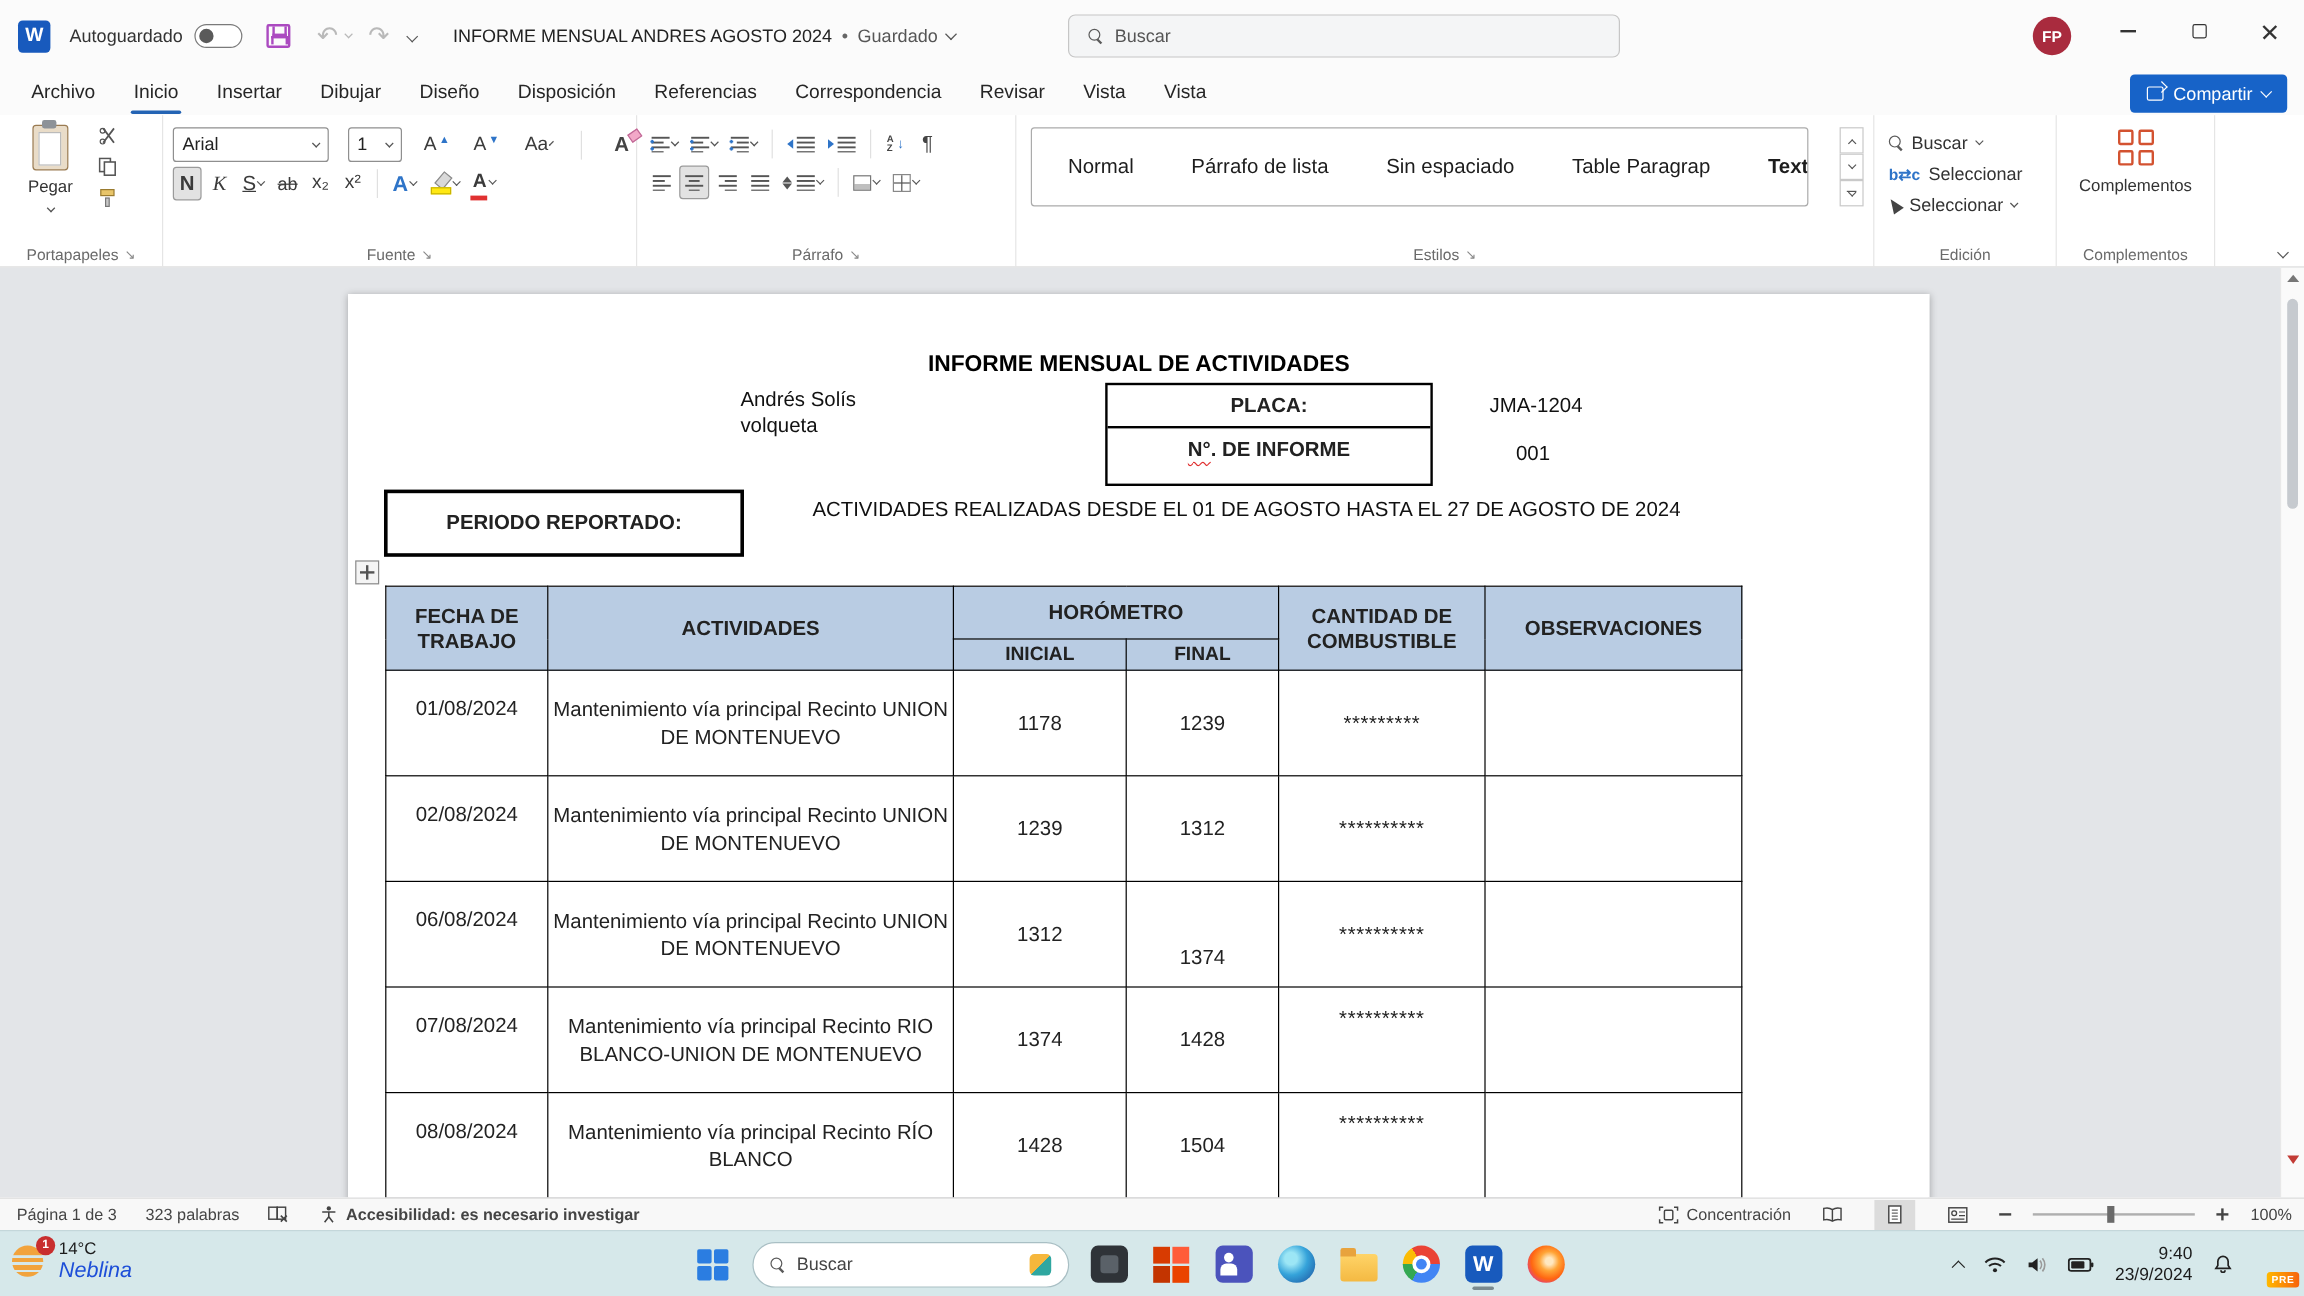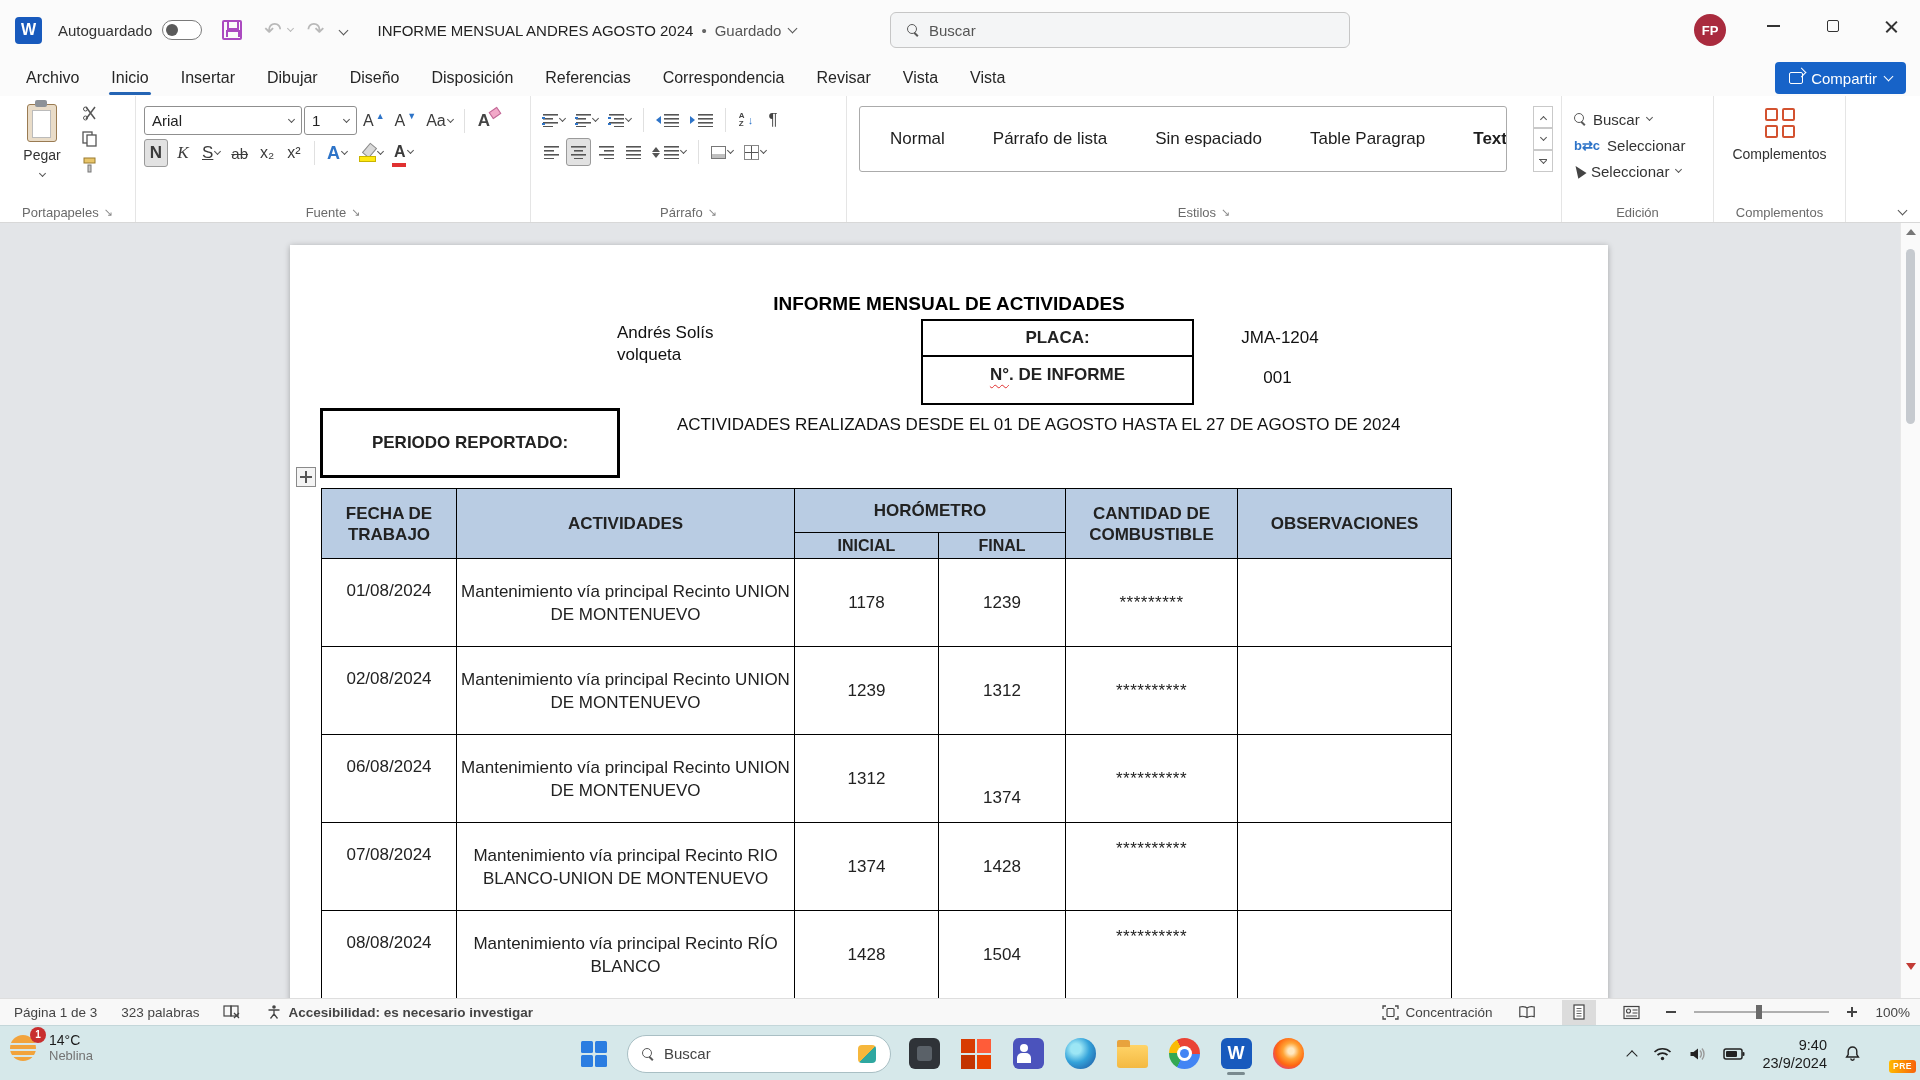--- a/index.html
+++ b/index.html
@@ -62,21 +62,21 @@
   .rg.clip{width:136px;}
   .paste-big{position:absolute;left:14px;top:8px;width:56px;text-align:center;font-size:14px;color:#333;}
   .clipicon{width:30px;height:38px;margin:0 auto 5px;background:#E9DCC8;border:1.6px solid #9a7b52;border-radius:3px;position:relative;}
   .clipicon::before{content:'';position:absolute;left:7px;top:-5px;width:12px;height:7px;background:#8d9298;border-radius:2px;}
   .clipicon::after{content:'';position:absolute;left:4px;top:5px;width:17px;height:26px;background:#fff;border:1px solid #bbb;}
   .clip-mini{position:absolute;left:82px;top:10px;display:flex;flex-direction:column;gap:10px;}
   .clip-mini svg{display:block;}
 
   
   .rg.font{width:395px;}
-  .fr1{display:flex;align-items:center;margin:10px 0 4px 8px;gap:2px;}
+  .fr1{display:flex;align-items:center;margin:10px 0 4px 8px;gap:16px;}
   .fr2{display:flex;align-items:center;margin-left:8px;gap:3px;}
   .combo{height:29px;border:1px solid #8f8f8f;border-radius:3px;display:flex;align-items:center;justify-content:space-between;padding:0 7px;font-size:15px;background:#fff;}
   .combo.family{width:158px;} .combo.size{width:53px;}
   .supmark{font-size:9px;margin-top:-10px;}
   .grow .supmark{color:#2e74c8;} .shrink .supmark{color:#2e74c8;}
   .bold-n{font-weight:bold;font-size:17px;}
   .ital-k{font-style:italic;font-size:17px;font-family:"Liberation Serif",serif;}
   .undl-s{text-decoration:underline;font-size:17px;}
   .strike-ab{text-decoration:line-through;font-size:15px;}
   .fx-a{color:#2E74C8;font-weight:bold;font-size:18px;}
@@ -139,21 +139,21 @@
   .hbox{position:absolute;border:2px solid #000;}
   .hbox .r1{height:36px;border-bottom:2px solid #000;display:flex;align-items:center;justify-content:center;font-weight:bold;font-size:17px;}
   .hbox .r2{height:44px;display:flex;align-items:flex-start;justify-content:center;font-weight:bold;font-size:17px;padding-top:6px;}
   .lbox{left:19px;top:74px;width:300px;height:86px;}
   .rbox{left:631px;top:74px;width:273px;height:86px;}
   .fieldval{position:absolute;font-size:17px;color:#111;line-height:22px;}
   .conductor-val{left:327px;top:77px;}
   .plate-val{left:905px;top:74px;width:170px;height:38px;display:flex;align-items:center;justify-content:center;}
   .report-no-val{left:905px;top:112px;width:165px;height:42px;display:flex;align-items:center;justify-content:center;}
   .wavy{text-decoration:underline;text-decoration-style:wavy;text-decoration-color:#E03030;text-decoration-thickness:1px;text-underline-offset:4px;}
-  .pbox{position:absolute;left:30px;top:163px;width:300px;height:70px;border:3px solid #000;display:flex;align-items:center;justify-content:center;font-weight:bold;font-size:17px;}
+  .pbox{position:absolute;left:30px;top:163px;width:300px;height:56px;border:3px solid #000;display:flex;align-items:center;justify-content:center;font-weight:bold;font-size:17px;}
   .period-val{left:387px;top:168px;width:750px;line-height:23px;}
   .tbl-handle{position:absolute;left:6px;top:222px;width:20px;height:20px;border:1px solid #8a8a8a;background:#F4F4F4;display:flex;align-items:center;justify-content:center;}
   .tbl-handle i{position:relative;width:12px;height:12px;}
   .tbl-handle i::before{content:'';position:absolute;left:5px;top:0;width:2px;height:12px;background:#555;}
   .tbl-handle i::after{content:'';position:absolute;left:0;top:5px;width:12px;height:2px;background:#555;}
 
   .dtable{position:absolute;left:31px;top:243px;border-collapse:collapse;table-layout:fixed;width:1130px;}
   .dtable th,.dtable td{border:1.5px solid #000;}
   .dtable th{background:#B9CCE3;font-weight:bold;font-size:17px;text-align:center;line-height:21px;}
   .dtable tr.h1{height:44px;} .dtable tr.h2{height:26px;}
@@ -186,21 +186,21 @@
   .zoom-plus::after{content:'';position:absolute;left:4px;top:0;width:1.6px;height:10px;background:#444;}
 
   
   .taskbar{position:absolute;left:0;top:1025px;width:1920px;height:55px;background:#D6E8EA;border-top:1px solid #C4D7DA;}
   .weather{position:absolute;left:10px;top:6px;display:flex;align-items:center;gap:9px;}
   .sunfog{position:relative;width:30px;height:30px;}
   .sunfog .sun{position:absolute;left:0;top:2px;width:26px;height:26px;border-radius:50%;background:#F2A33C;}
   .sunfog .fog{position:absolute;left:-2px;top:10px;width:32px;height:14px;background:repeating-linear-gradient(#D6E8EA 0 2.5px,transparent 2.5px 6px);}
   .wbadge{position:absolute;right:-6px;top:-6px;width:16px;height:16px;border-radius:50%;background:#C82E2E;color:#fff;font-size:10px;font-weight:bold;display:flex;align-items:center;justify-content:center;}
   .wtext .t1{font-size:14px;color:#1b1b1b;}
-  .wtext .t2{font-size:13px;color:#737373;}
+  .wtext .t2{font-size:18px;color:#1d4ed8;font-style:italic;}
   .tb-center{position:absolute;left:575px;top:0;height:55px;display:flex;align-items:center;gap:14px;}
   .startic{display:grid;grid-template-columns:12px 12px;grid-template-rows:12px 12px;gap:2px;}
   .startic i{background:#2B7DE1;border-radius:1.5px;}
   .tsearch{width:264px;height:38px;background:#fff;border:1px solid #A9BFC4;border-radius:19px;display:flex;align-items:center;gap:10px;padding:0 14px;color:#444;font-size:15px;}
   .tsearch .hl{margin-left:auto;width:18px;height:18px;border-radius:4px;background:linear-gradient(135deg,#F6B73C 0 50%,#2FA7A0 50% 100%);}
   .tbi{width:38px;height:46px;display:flex;align-items:center;justify-content:center;position:relative;}
   .tbi.active::after{content:'';position:absolute;left:10px;bottom:2px;width:18px;height:3px;border-radius:2px;background:#7A8A8F;}
   .ic-dark{width:31px;height:31px;border-radius:6px;background:#2F3338;display:flex;align-items:center;justify-content:center;}
   .ic-dark i{width:15px;height:15px;border-radius:3px;background:#5A6168;}
   .ic-m365{display:grid;grid-template-columns:14px 14px;grid-template-rows:14px 14px;gap:2px;}

